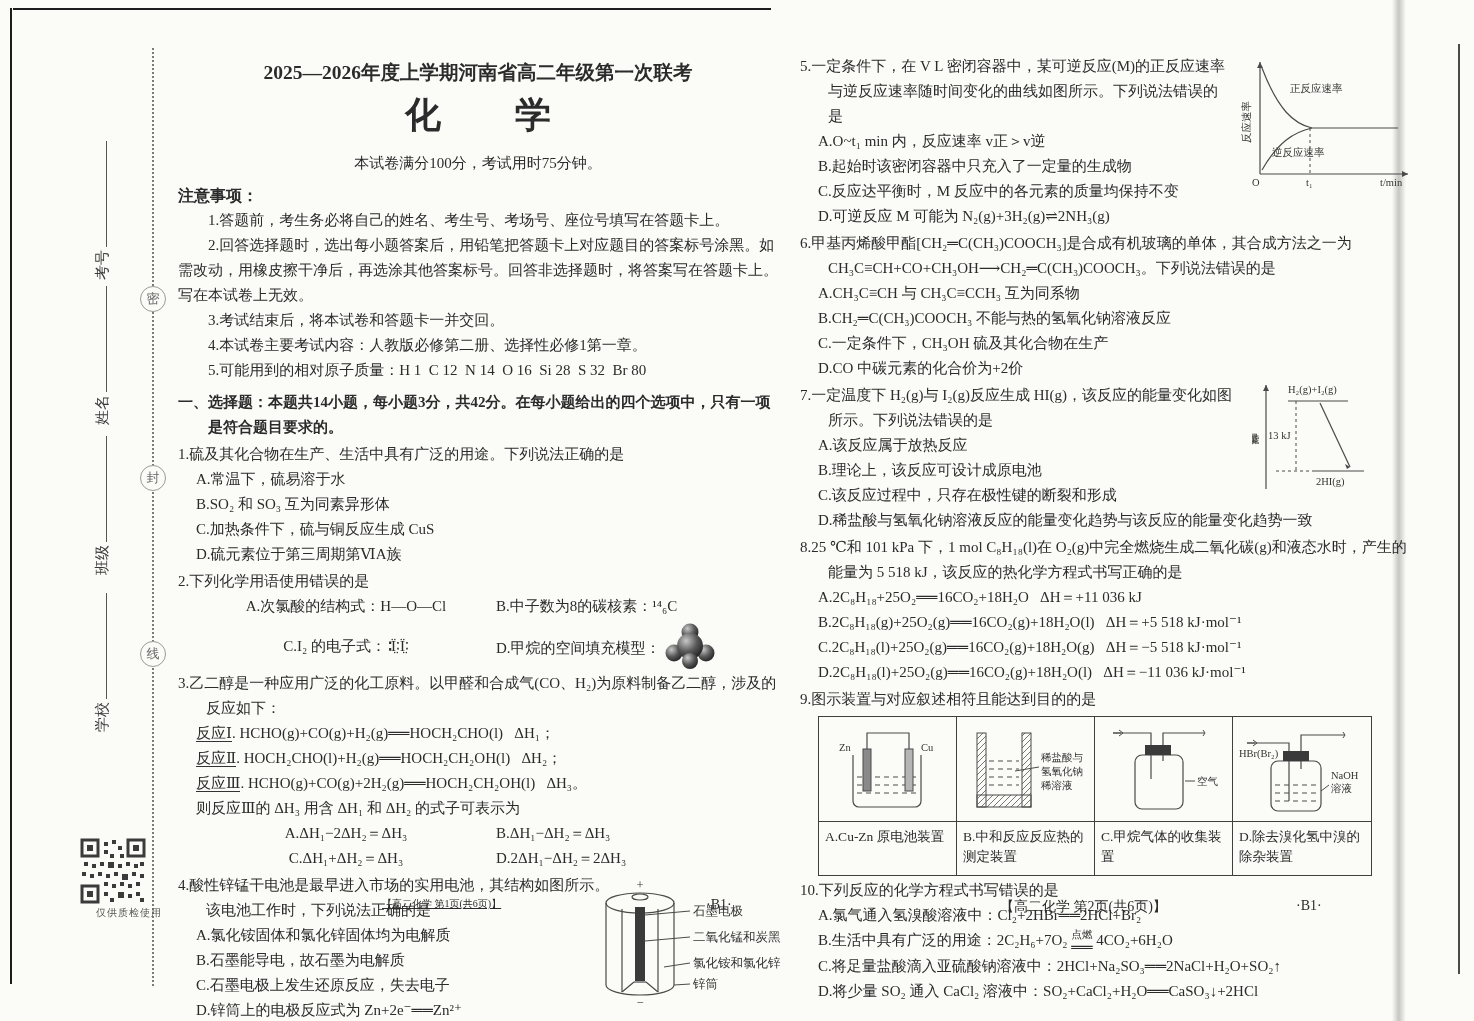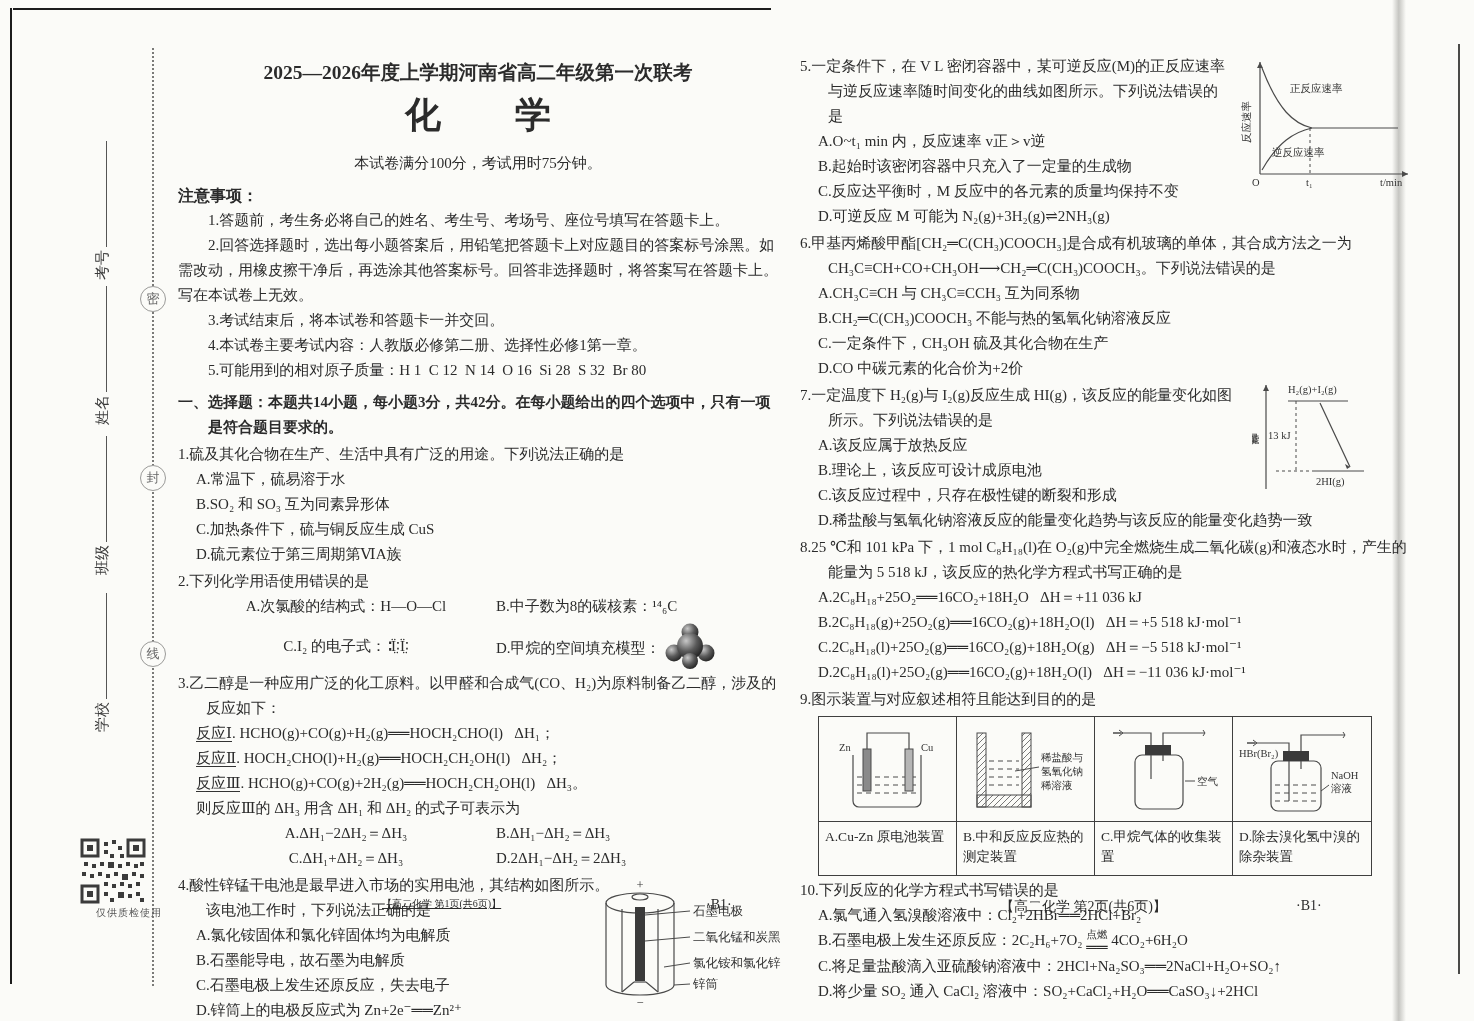--- a/index.html
+++ b/index.html
@@ -374,21 +374,21 @@
         <div class="q9cap">A.Cu-Zn 原电池装置</div>
         <div class="q9cap">B.中和反应反应热的测定装置</div>
         <div class="q9cap">C.甲烷气体的收集装置</div>
         <div class="q9cap">D.除去溴化氢中溴的除杂装置</div>
       </div>
     </div>
 
     <div class="q">
       <p class="stem">10.下列反应的化学方程式书写错误的是</p>
       <p class="opt">A.氯气通入氢溴酸溶液中：Cl₂+2HBr══2HCl+Br₂</p>
-      <p class="opt"><span>B.石墨电极上发生还原反应：2C₂H₆+7O₂ </span><span class="cond"><span class="top">点燃</span><span class="bot">══</span></span><span> 4CO₂+6H₂O</span></p>
+      <p class="opt"><span>B.生活中具有广泛的用途：2C₂H₆+7O₂ </span><span class="cond"><span class="top">点燃</span><span class="bot">══</span></span><span> 4CO₂+6H₂O</span></p>
       <p class="opt">C.将足量盐酸滴入亚硫酸钠溶液中：2HCl+Na₂SO₃══2NaCl+H₂O+SO₂↑</p>
       <p class="opt">D.将少量 SO₂ 通入 CaCl₂ 溶液中：SO₂+CaCl₂+H₂O══CaSO₃↓+2HCl</p>
     </div>
   </div>
 
   <div class="f1">【高二化学  第1页(共6页)】</div>
   <div class="f1c">·B1·</div>
   <div class="f2">【高二化学  第2页(共6页)】</div>
   <div class="f2c">·B1·</div>
 

